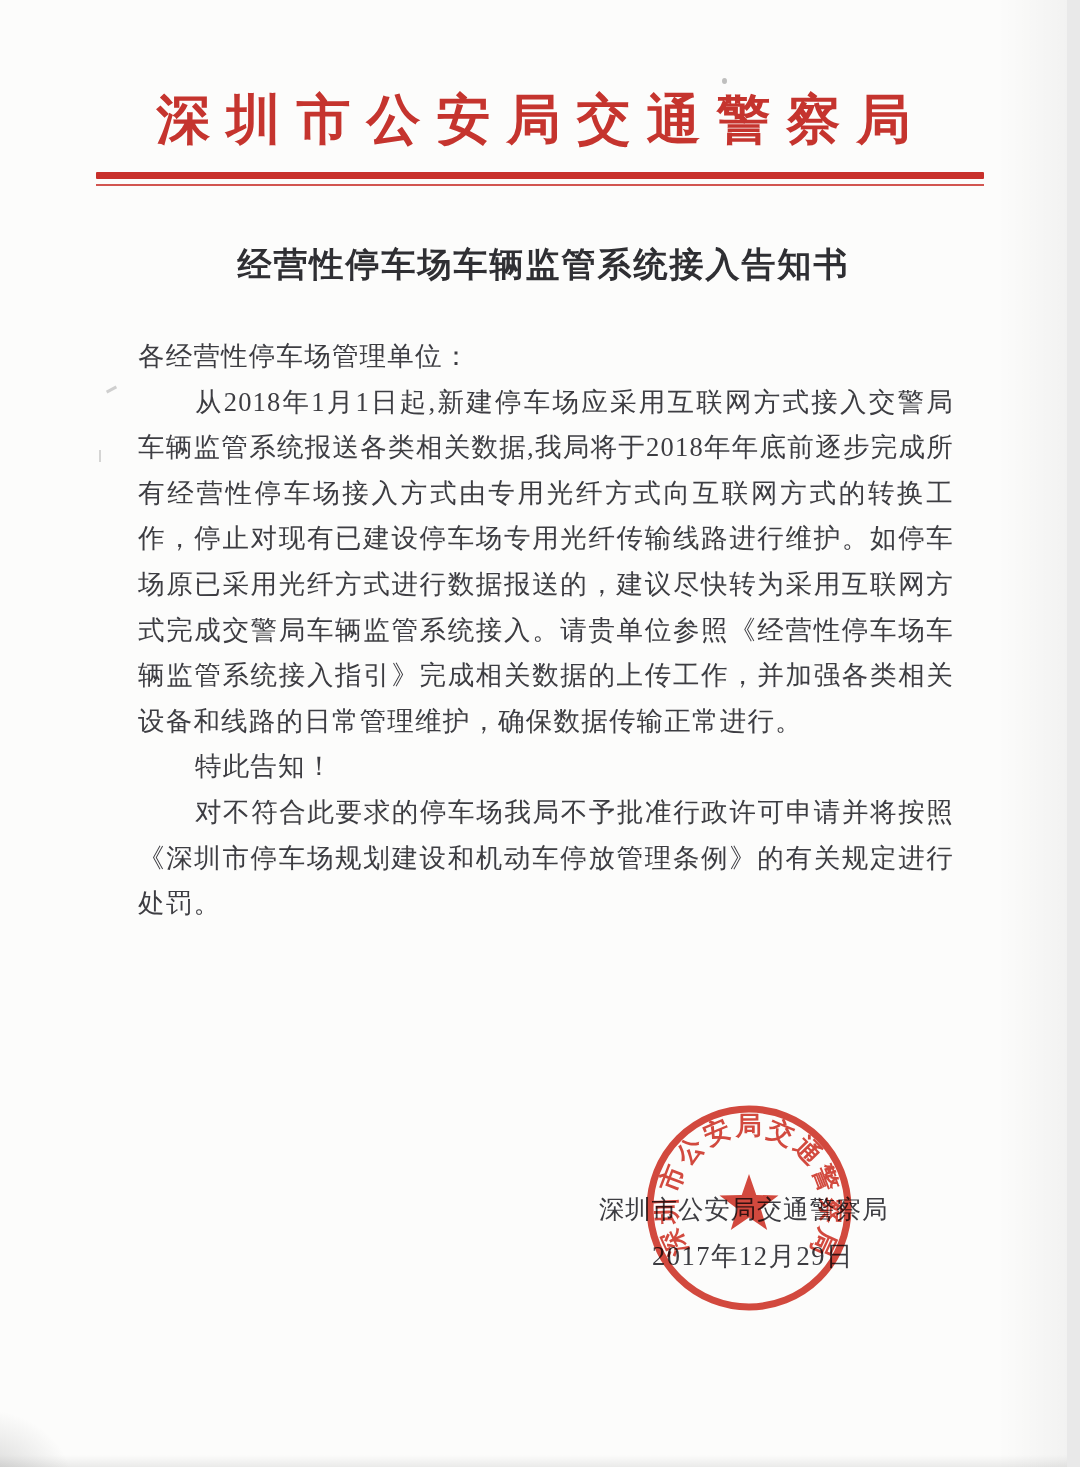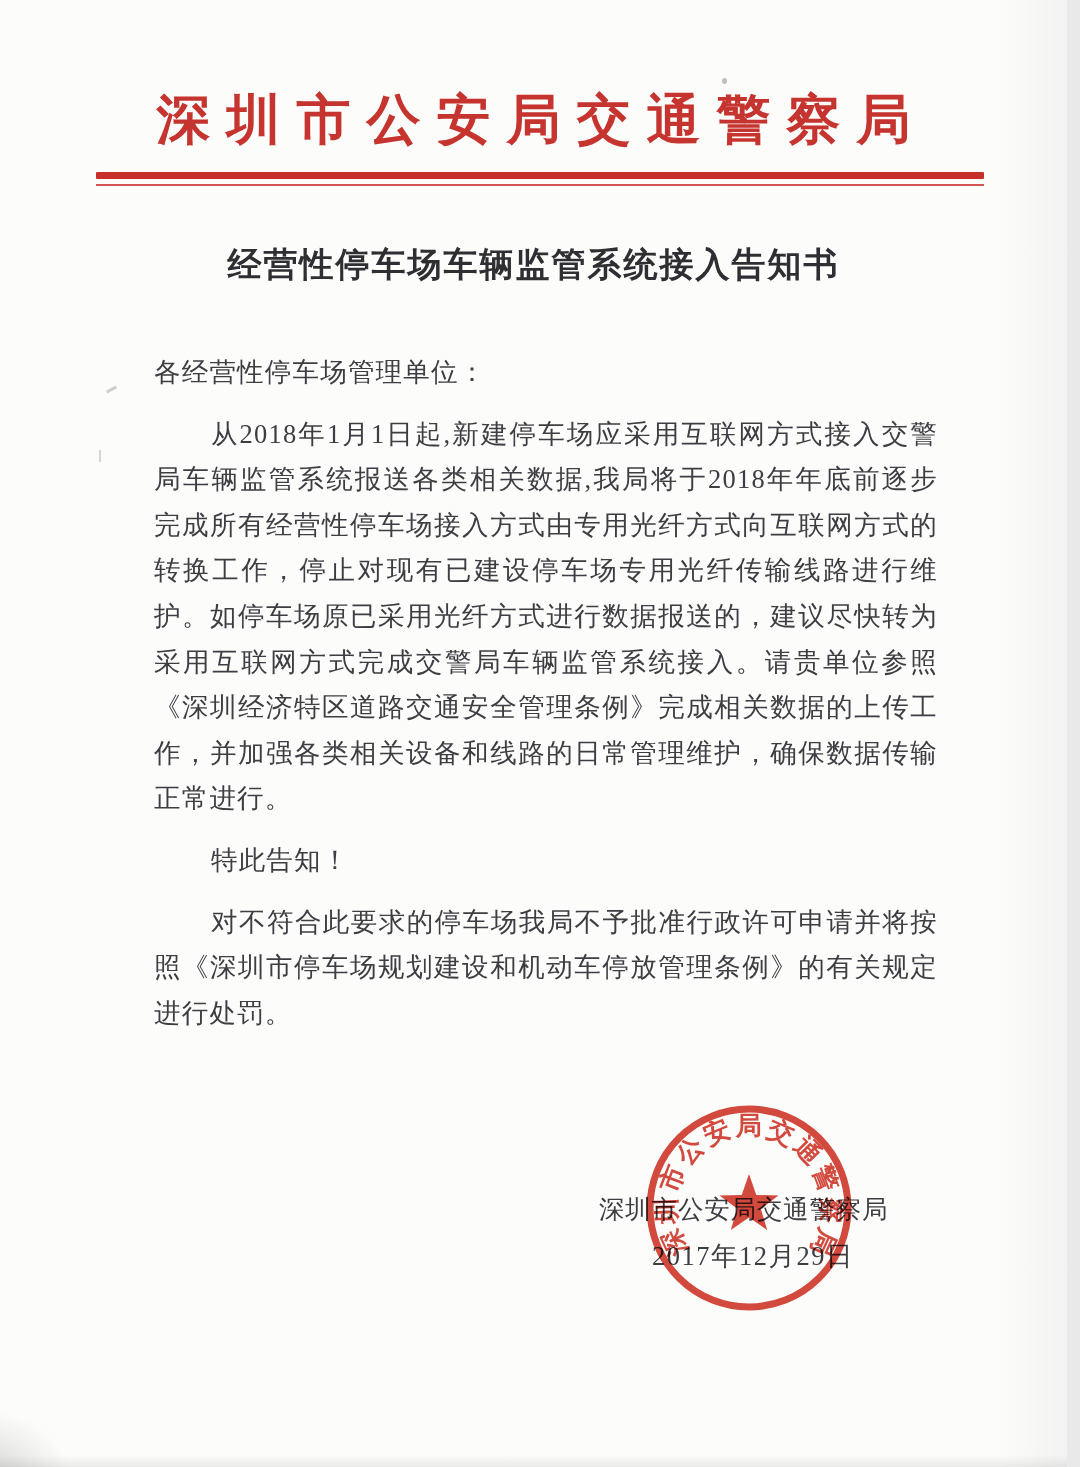--- a/index.html
+++ b/index.html
@@ -27,30 +27,30 @@
   .rule-thin{
     position:absolute;top:184px;left:96px;width:888px;height:2px;
     background:#d25550;
   }
   
   .doc-title{
     position:absolute;top:242px;left:0;width:100%;
     text-align:center;
     font-family:"Liberation Sans", sans-serif;
     font-size:34px;font-weight:700;color:#2f2f33;
-    letter-spacing:2px;white-space:nowrap;
+    letter-spacing:2px;white-space:nowrap;padding-left:10px;
   }
   
   .body-text{
     position:absolute;top:334px;left:138px;width:816px;
     font-size:26.5px;line-height:45.6px;
     letter-spacing:1.2px;color:#3d3d42;
     text-align:justify;
   }
-  .body-text p{margin:16px;text-indent:2.15em;}
+  .body-text p{margin:0;text-indent:2.15em;}
   .body-text p.salutation{text-indent:0;}
   
   .sign-name{
     position:absolute;top:1192px;left:599px;
     font-size:25.5px;color:#3d3d42;letter-spacing:0.8px;white-space:nowrap;
   }
   .sign-date{
     position:absolute;top:1238px;left:652px;
     font-size:26.5px;color:#3d3d42;letter-spacing:1.5px;white-space:nowrap;
   }
@@ -77,21 +77,21 @@
 <div class="page">
 
   <div class="agency">深圳市公安局交通警察局</div>
   <div class="rule-thick"></div>
   <div class="rule-thin"></div>
 
   <div class="doc-title">经营性停车场车辆监管系统接入告知书</div>
 
   <div class="body-text">
     <p class="salutation">各经营性停车场管理单位：</p>
-    <p>从2018年1月1日起,新建停车场应采用互联网方式接入交警局车辆监管系统报送各类相关数据,我局将于2018年年底前逐步完成所有经营性停车场接入方式由专用光纤方式向互联网方式的转换工作，停止对现有已建设停车场专用光纤传输线路进行维护。如停车场原已采用光纤方式进行数据报送的，建议尽快转为采用互联网方式完成交警局车辆监管系统接入。请贵单位参照《深圳经济特区道路交通安全管理条例》完成相关数据的上传工作，并加强各类相关设备和线路的日常管理维护，确保数据传输正常进行。</p>
+    <p>从2018年1月1日起,新建停车场应采用互联网方式接入交警局车辆监管系统报送各类相关数据,我局将于2018年年底前逐步完成所有经营性停车场接入方式由专用光纤方式向互联网方式的转换工作，停止对现有已建设停车场专用光纤传输线路进行维护。如停车场原已采用光纤方式进行数据报送的，建议尽快转为采用互联网方式完成交警局车辆监管系统接入。请贵单位参照《经营性停车场车辆监管系统接入指引》完成相关数据的上传工作，并加强各类相关设备和线路的日常管理维护，确保数据传输正常进行。</p>
     <p>特此告知！</p>
     <p>对不符合此要求的停车场我局不予批准行政许可申请并将按照《深圳市停车场规划建设和机动车停放管理条例》的有关规定进行处罚。</p>
   </div>
 
   <div class="sign-name">深圳市公安局交通警察局</div>
   <div class="sign-date">2017年12月29日</div>
 
   <svg class="seal" viewBox="0 0 214 214" aria-hidden="true">
     <circle cx="107" cy="107" r="99" fill="none" stroke="#d23c30" stroke-width="7"></circle>
     <path id="sealArc" d="M 46.79 149.16 A 73.5 73.5 0 1 1 167.21 149.16" fill="none"></path>

